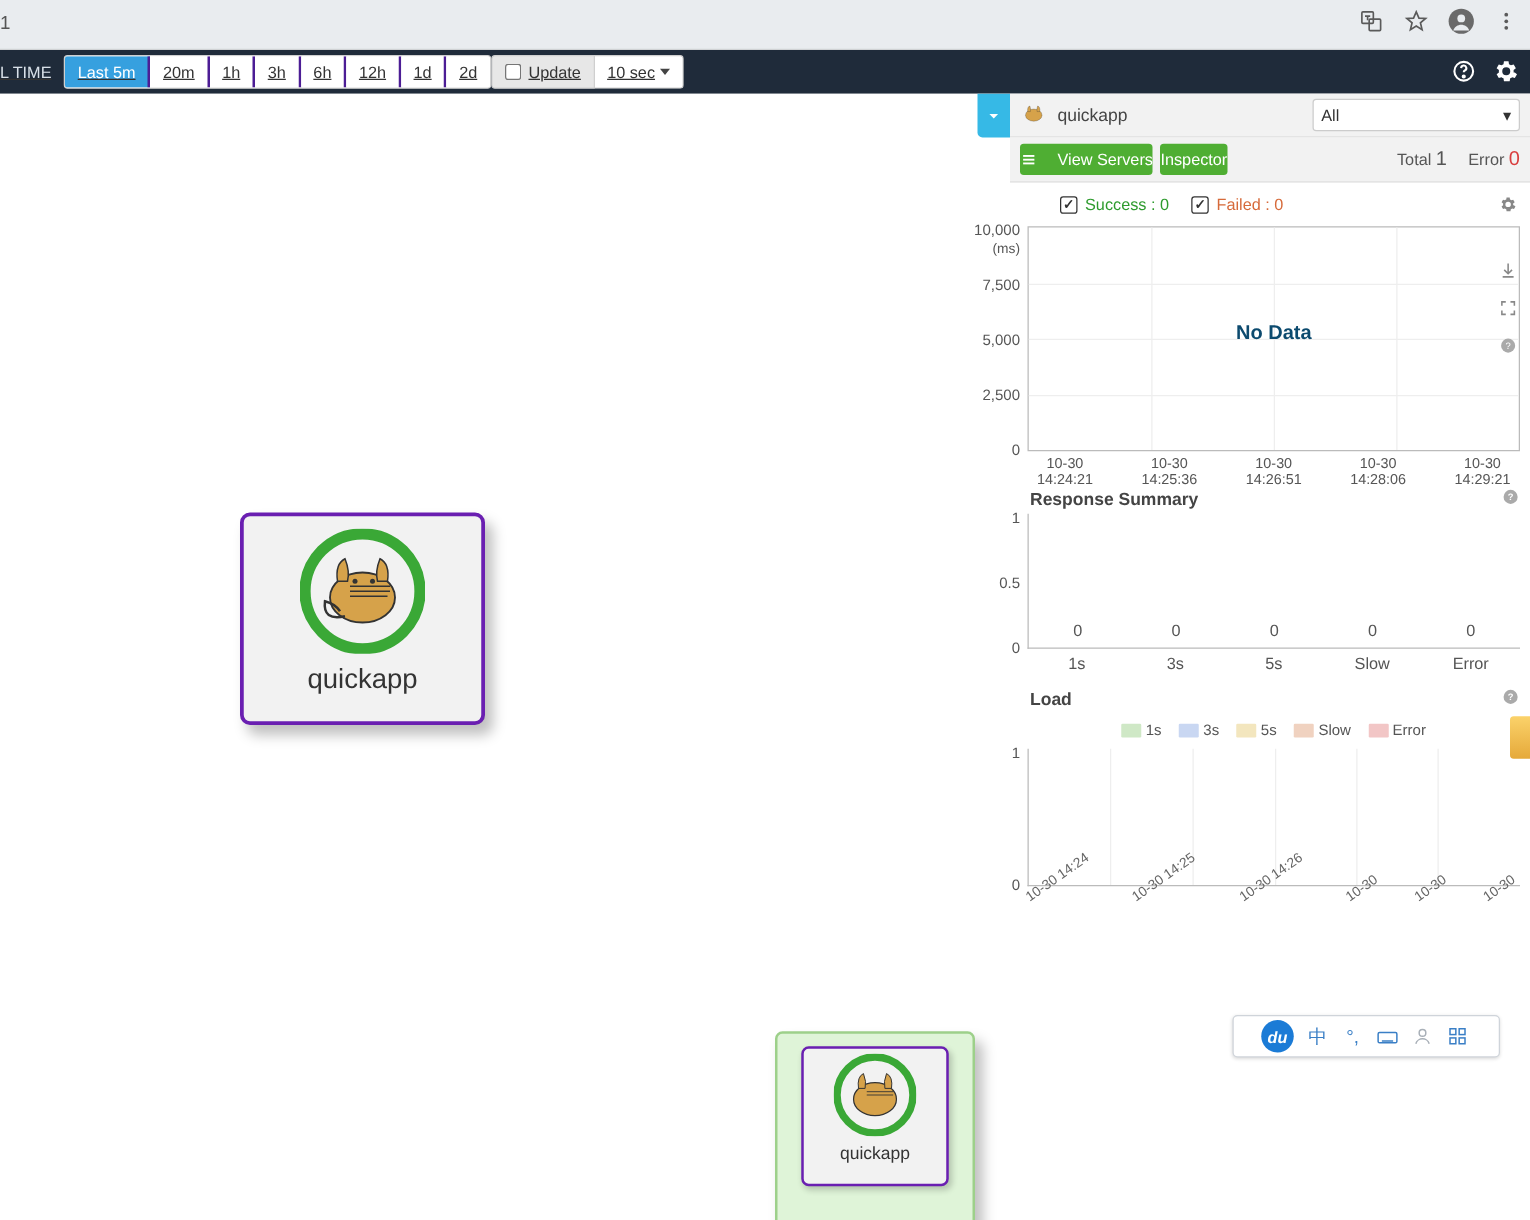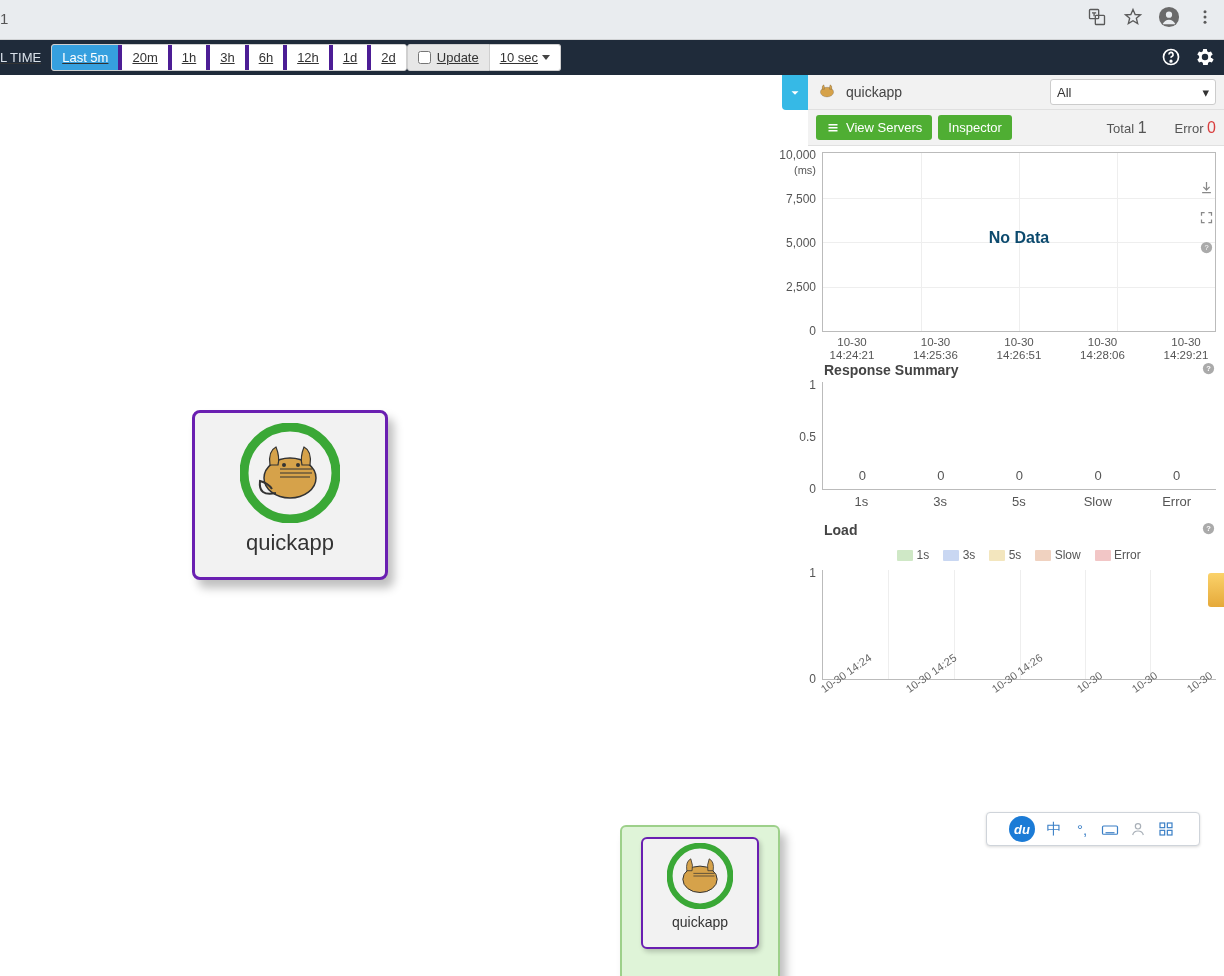--- a/index.html
+++ b/index.html
@@ -8,21 +8,21 @@
 
   
   .browser-bar { height:40px; background:#e9ecef; border-bottom:1px solid #d0d2d4; position:relative; }
   .url-fragment { position:absolute; left:0; top:10px; font-size:15px; color:#555; }
   .browser-right { position:absolute; right:8px; top:6px; display:flex; align-items:center; gap:14px; }
   .browser-icon { width:22px; height:22px; display:flex; align-items:center; justify-content:center; color:#555; }
 
   
   .toolbar { height:35px; background:#1f2b3a; display:flex; align-items:center; padding-left:0; position:relative;text-decoration:underline; }
   .toolbar-seg { display:flex; border:1px solid #d0d0d0; border-radius:3px; overflow:hidden; background:#fff; margin-left:2px; }
-  .toolbar-seg .seg-btn { padding:5px 10px; font-size:13px; color:#333; border-right:4px solid #4c1d95; background:#fff; cursor:pointer; }
+  .toolbar-seg .seg-btn { padding:5px 10px; font-size:13px; color:#333; border-right:2px solid #4c1d95; background:#fff; cursor:pointer; }
   .toolbar-seg .seg-btn:last-child { border-right:none; }
   .seg-btn.active { background:#36a0df; color:#fff; }
   .realtime-label { color:#d8e0e8; font-size:13px; padding:0 8px 0 0; }
   .update-group { display:flex; margin-left:0; }
   .update-btn { background:#e7e7e7; border:1px solid #cfcfcf; border-radius:3px 0 0 3px; padding:5px 10px; font-size:13px; display:flex; align-items:center; gap:6px; }
   .update-btn input { margin:0; }
   .interval-btn { background:#fff; border:1px solid #cfcfcf; border-left:none; border-radius:0 3px 3px 0; padding:5px 10px; font-size:13px; display:flex; align-items:center; gap:4px; }
   .caret-down { width:0;height:0;border-left:4px solid transparent;border-right:4px solid transparent;border-top:5px solid #444; }
   .toolbar-right { position:absolute; right:6px; top:4px; display:flex; gap:8px; }
   .toolbar-right .ticon { width:26px;height:26px; color:#fff; display:flex;align-items:center;justify-content:center; }
@@ -41,22 +41,22 @@
   .app-node.small-container { position:absolute; left:620px; top:750px; width:160px; height:160px; background:#dff4d8; border:2px solid #9dd08a; border-radius:6px; padding:10px; }
   .app-node.small { position:relative; width:118px; height:112px; margin:0 auto; border:2px solid #6a1fb1; border-radius:6px; background:#f2f2f2; box-shadow:2px 3px 5px rgba(0,0,0,0.2); }
   .app-label { font-size:22px; color:#333; margin-top:4px; }
   .app-label.small { font-size:14px; margin-top:2px; }
 
   
   .sp-header { height:35px; background:#f2f2f2; display:flex; align-items:center; padding:0 8px; gap:8px; border-bottom:1px solid #e0e0e0; }
   .sp-appname { font-size:14px; color:#444; flex:1; display:flex; align-items:center; gap:6px; }
   .sp-select { width:166px; height:26px; border:1px solid #ccc; border-radius:3px; font-size:13px; padding:0 6px; background:#fff; display:flex; align-items:center; justify-content:space-between; }
   .sp-row2 { height:36px; background:#f2f2f2; display:flex; align-items:center; padding:0 8px; gap:6px; border-bottom:1px solid #e0e0e0; }
-  .green-btn { background:#4fae33; color:#fff; border-radius:3px; padding:5px 10px; font-size:13px; display:flex;align-items:center;gap:6px; }
-  .sp-stats { margin-left:auto; display:flex; gap:28px; font-size:13px; color:#555; }
+  .green-btn { background:#4fae33; color:#fff; border-radius:3px; padding:5px 0; font-size:13px; display:flex;align-items:center;gap:16px; }
+  .sp-stats { margin-left:auto; display:flex; gap:17px; font-size:13px; color:#555; }
   .sp-stats .err-val { color:#d93e3e; }
 
   .sp-legend { display:flex; align-items:center; gap:18px; padding:10px 12px 4px 40px; font-size:13px; position:relative; }
   .chk { width:14px;height:14px;border:1.5px solid #333;border-radius:2.5px; display:inline-flex;align-items:center;justify-content:center; }
   .chk.checked::after { content:"✓"; font-size:11px; font-weight:bold; }
   .lg-success { color:#2e9b2e; }
   .lg-failed { color:#d66a3a; }
 
   
   .chart-block { padding:6px 8px 6px 14px; position:relative; }
@@ -226,20 +226,35 @@
       </div>
       <div class="green-btn">
         <span>Inspector</span>
       </div>
       <div class="sp-stats">
         <span><span>Total</span> <span style="font-size:16px">1</span></span>
         <span><span>Error</span> <span class="err-val" style="font-size:16px">0</span></span>
       </div>
     </div>
 
+    <div class="sp-legend">
+      <span style="display:flex;align-items:center;gap:6px">
+        <span class="chk checked"></span>
+        <span class="lg-success">Success : 0</span>
+      </span>
+      <span style="display:flex;align-items:center;gap:6px">
+        <span class="chk checked"></span>
+        <span class="lg-failed">Failed : 0</span>
+      </span>
+      <span style="position:absolute;right:10px;top:10px;color:#888">
+        <svg width="15" height="15" viewBox="0 0 24 24" fill="#888">
+            <path d="M12 8.5A3.5 3.5 0 1 0 12 15.5 3.5 3.5 0 1 0 12 8.5M19.4 13l2 1.6-1.9 3.3-2.4-.7a7.6 7.6 0 0 1-1.7 1l-.4 2.5H10l-.4-2.5a7.6 7.6 0 0 1-1.7-1l-2.4.7-1.9-3.3 2-1.6a7.7 7.7 0 0 1 0-2l-2-1.6 1.9-3.3 2.4.7a7.6 7.6 0 0 1 1.7-1L10 3.3h4l.4 2.5a7.6 7.6 0 0 1 1.7 1l2.4-.7 1.9 3.3-2 1.6a7.7 7.7 0 0 1 0 2Z"></path>
+          </svg>
+      </span>
+    </div>
 
     <div class="chart-block">
       <div class="chart-frame" style="height:190px">
         <div class="yaxis">
           <div class="ytick" style="top:-4px">10,000</div>
           <div class="ytick" style="top:12px;font-size:11px">(ms)</div>
           <div class="ytick" style="top:40px">7,500</div>
           <div class="ytick" style="top:84px">5,000</div>
           <div class="ytick" style="top:128px">2,500</div>
           <div class="ytick" style="top:172px">0</div>

